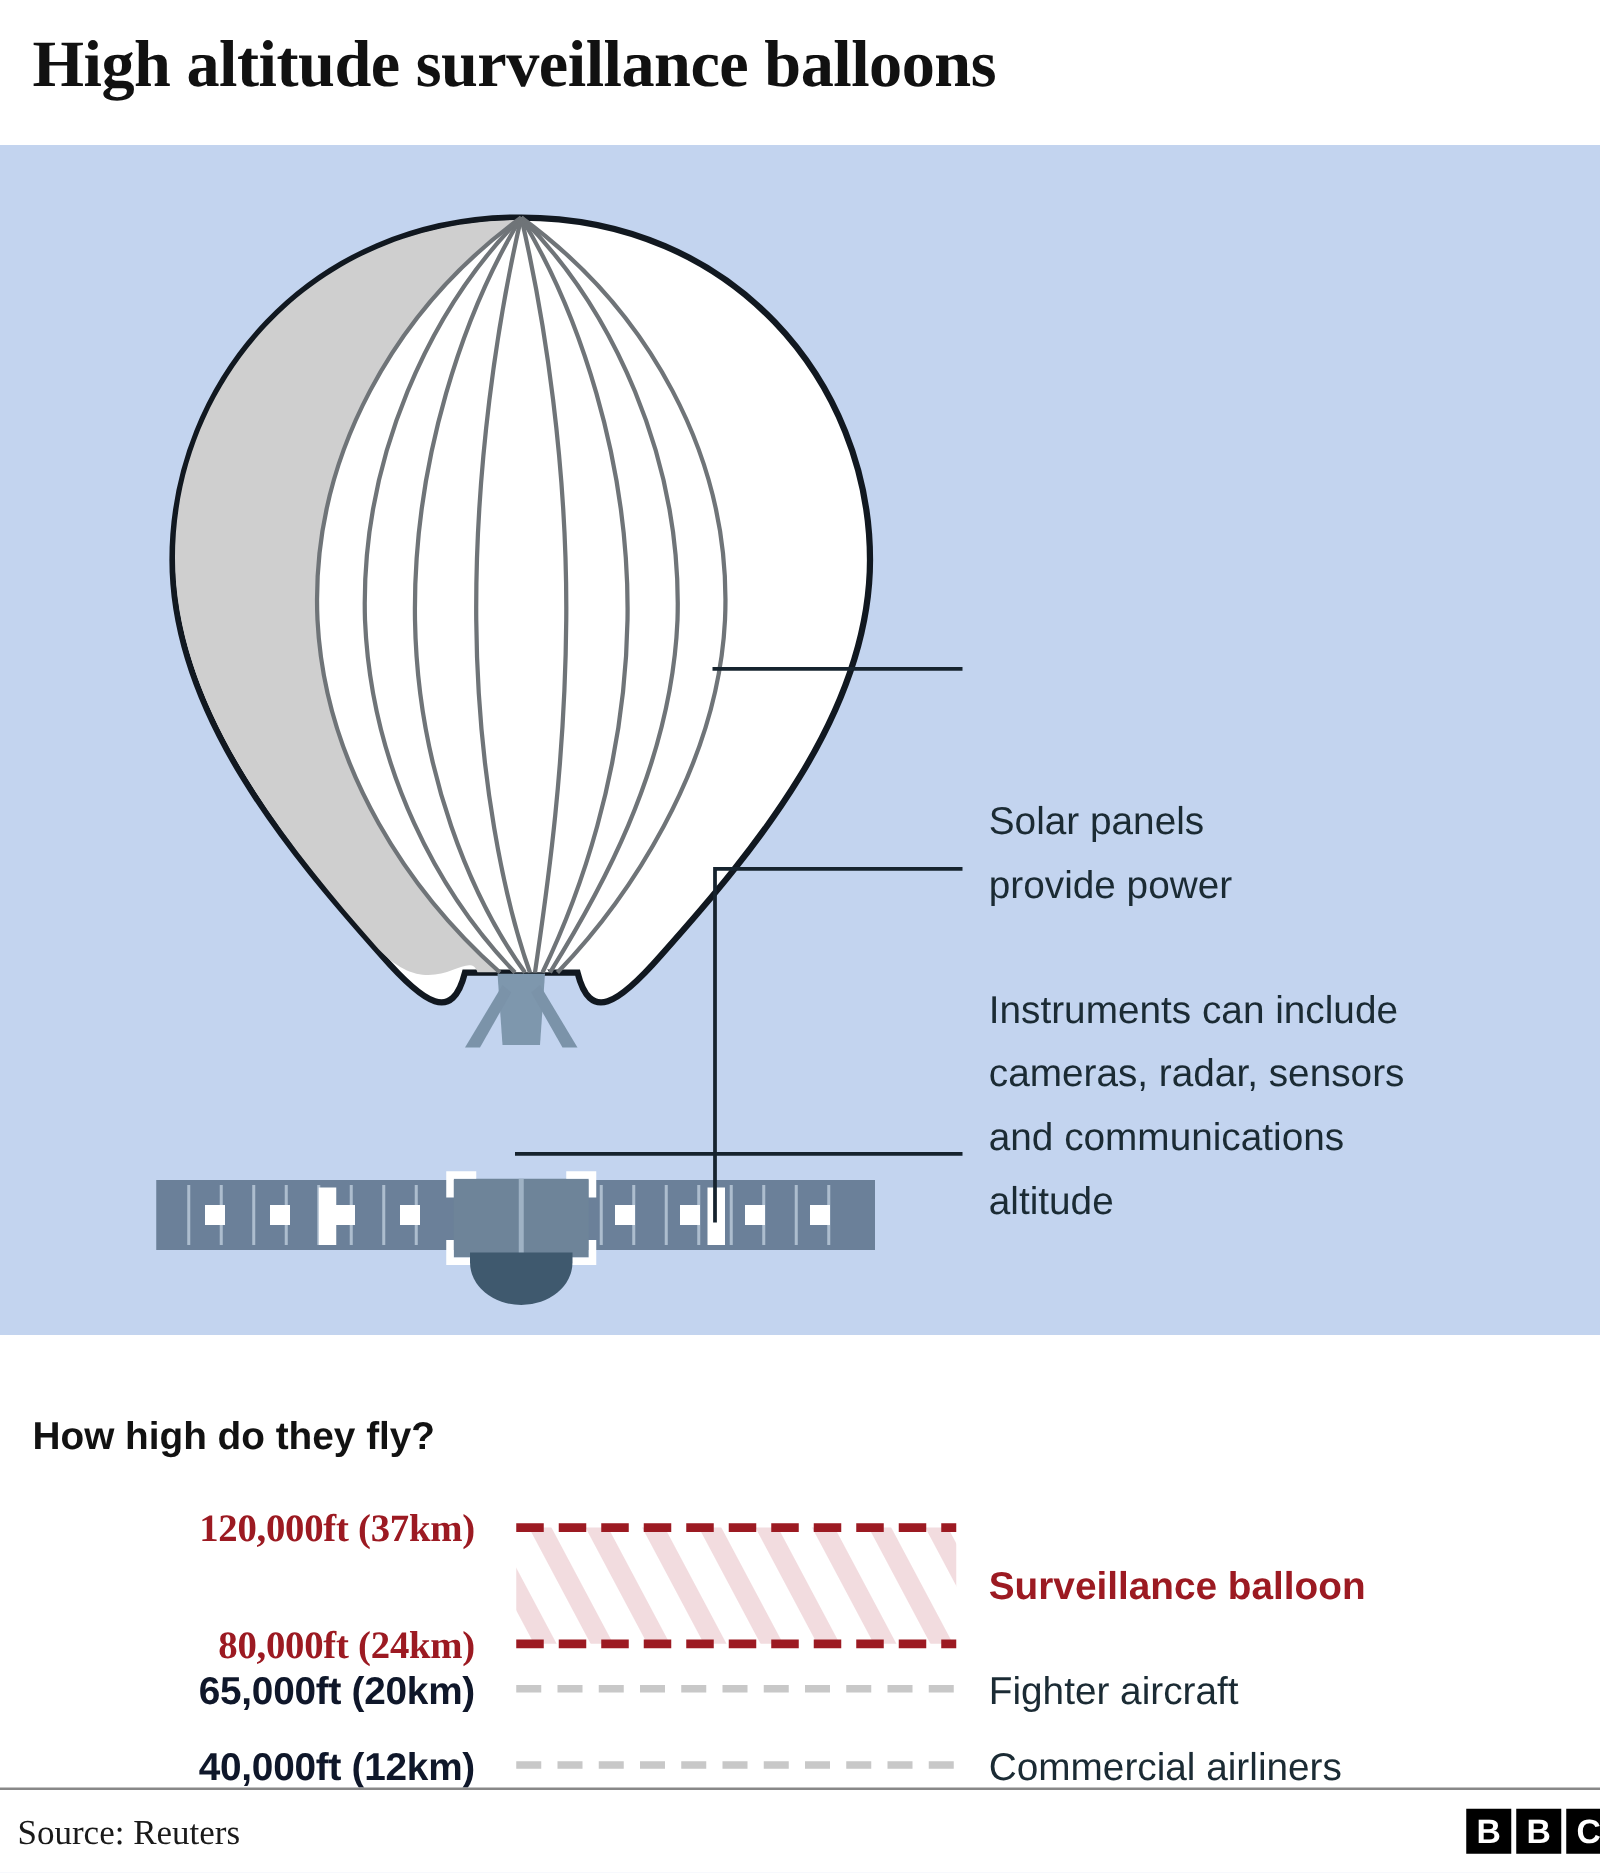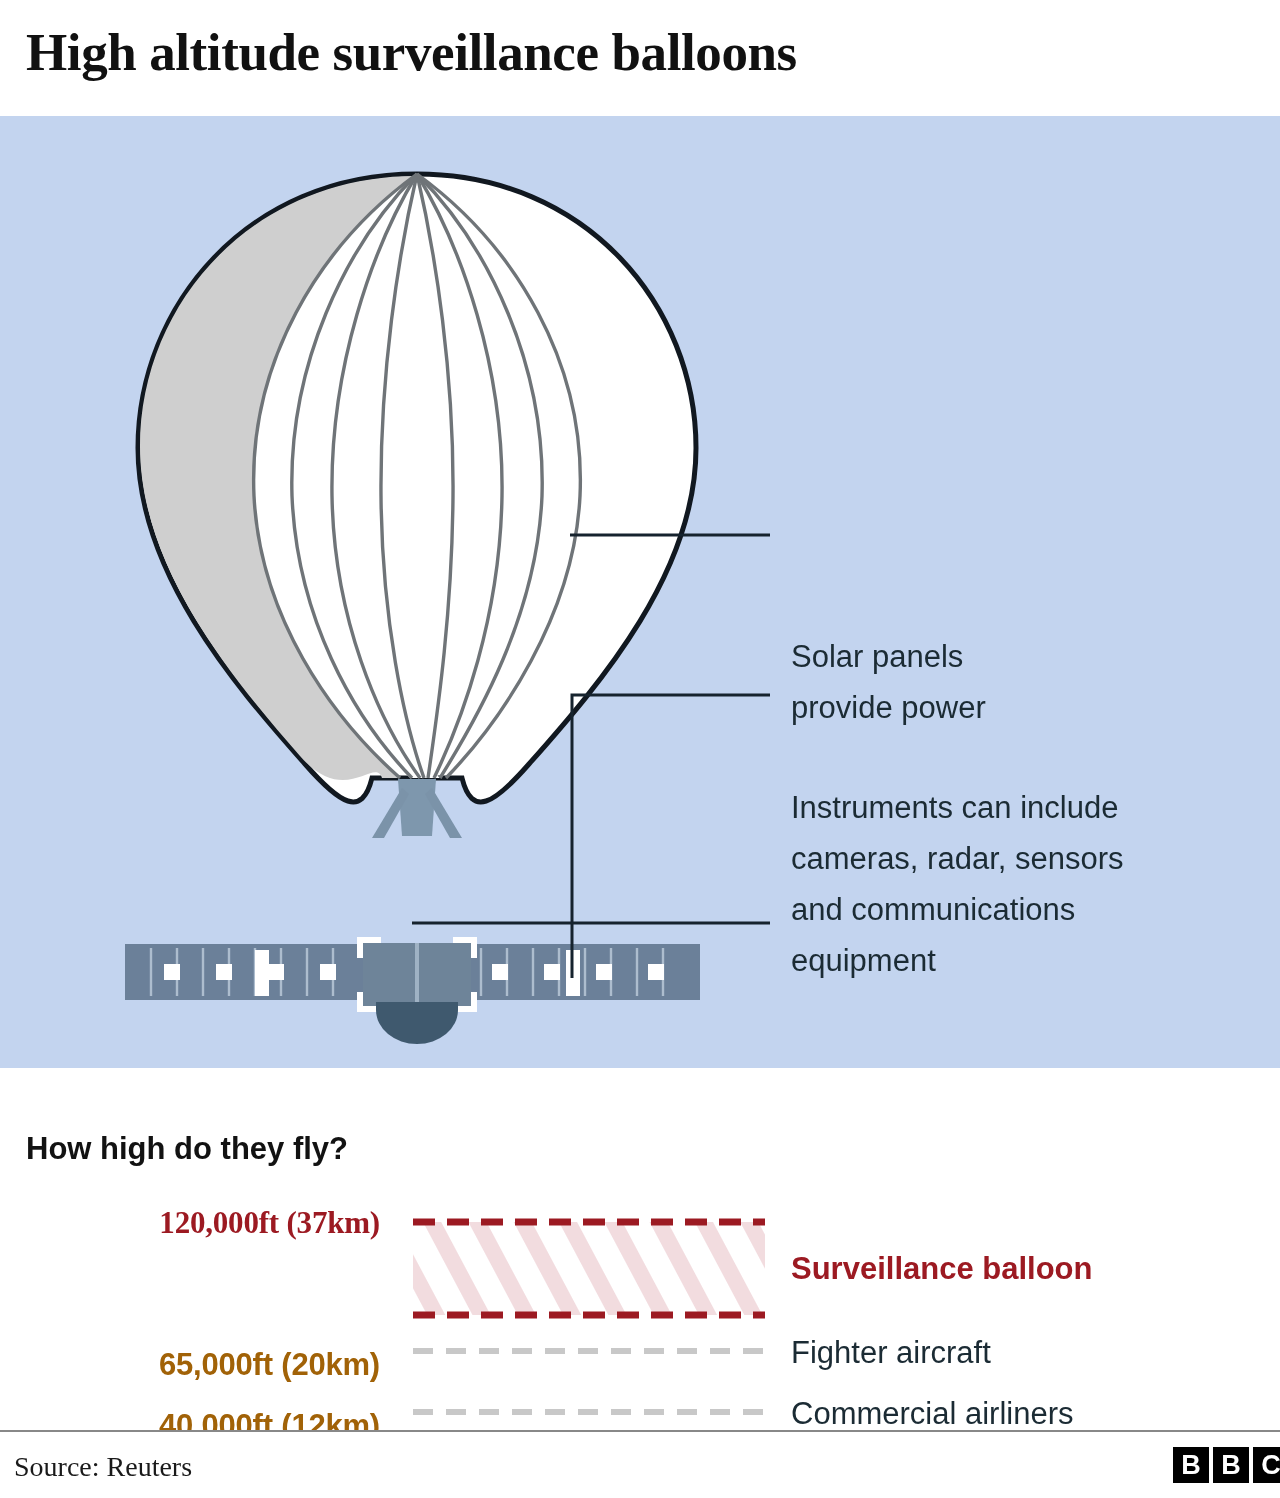--- a/index.html
+++ b/index.html
@@ -91,21 +91,21 @@
   .alt-label {
     position: absolute;
     width: 360px;
     text-align: right;
     font-size: 31px;
     font-weight: 700;
     white-space: nowrap;
     letter-spacing: -0.2px;
   }
   .alt-label.red   { color: #9c1a22; font-family: Liberation Serif, serif; }
-  .alt-label.black { color: #a16207; margin-top: 12px; }
+  .alt-label.black { color: #0f172a; }
 
   .series-label {
     position: absolute;
     left: 791px;
     font-size: 31px;
     white-space: nowrap;
   }
   .series-label.red {
     color: #9c1a22;
     font-weight: 700;
@@ -290,21 +290,21 @@
       </g>
     </svg>
 
 
     <div class="callout" id="callout-solar">Solar panels
 provide power</div>
 
     <div class="callout" id="callout-instr">Instruments can include
 cameras, radar, sensors
 and communications
-equipment</div>
+altitude</div>
   </div>
 
   <div class="alt">
 
     <div class="alt-title">How high do they fly?</div>
 
     <svg class="alt-chart" width="1280" height="362" viewBox="0 0 1280 362">
       <defs>
         <pattern id="hatch" width="40" height="40" patternUnits="userSpaceOnUse" patternTransform="rotate(-28)">
           <rect width="40" height="40" fill="#ffffff"></rect>
@@ -318,20 +318,21 @@
 
       <line x1="413" y1="207" x2="765" y2="207" stroke="#9c1a22" stroke-width="7" stroke-dasharray="22 12"></line>
 
       <line x1="413" y1="243" x2="765" y2="243" stroke="#c8c8c8" stroke-width="6" stroke-dasharray="20 13"></line>
 
       <line x1="413" y1="304" x2="765" y2="304" stroke="#c8c8c8" stroke-width="6" stroke-dasharray="20 13"></line>
     </svg>
 
     <div class="alt-label red" style="left:20px; top:97px;">120,000ft (37km)</div>
 
+    <div class="alt-label red" style="left:20px; top:190px;">80,000ft (24km)</div>
 
     <div class="alt-label black" style="left:20px; top:227px;">65,000ft (20km)</div>
 
     <div class="alt-label black" style="left:20px; top:288px;">40,000ft (12km)</div>
 
     <div class="series-label red" style="top:143px;">Surveillance balloon</div>
 
     <div class="series-label dark" style="top:227px;">Fighter aircraft</div>
 
     <div class="series-label dark" style="top:288px;">Commercial airliners</div>

